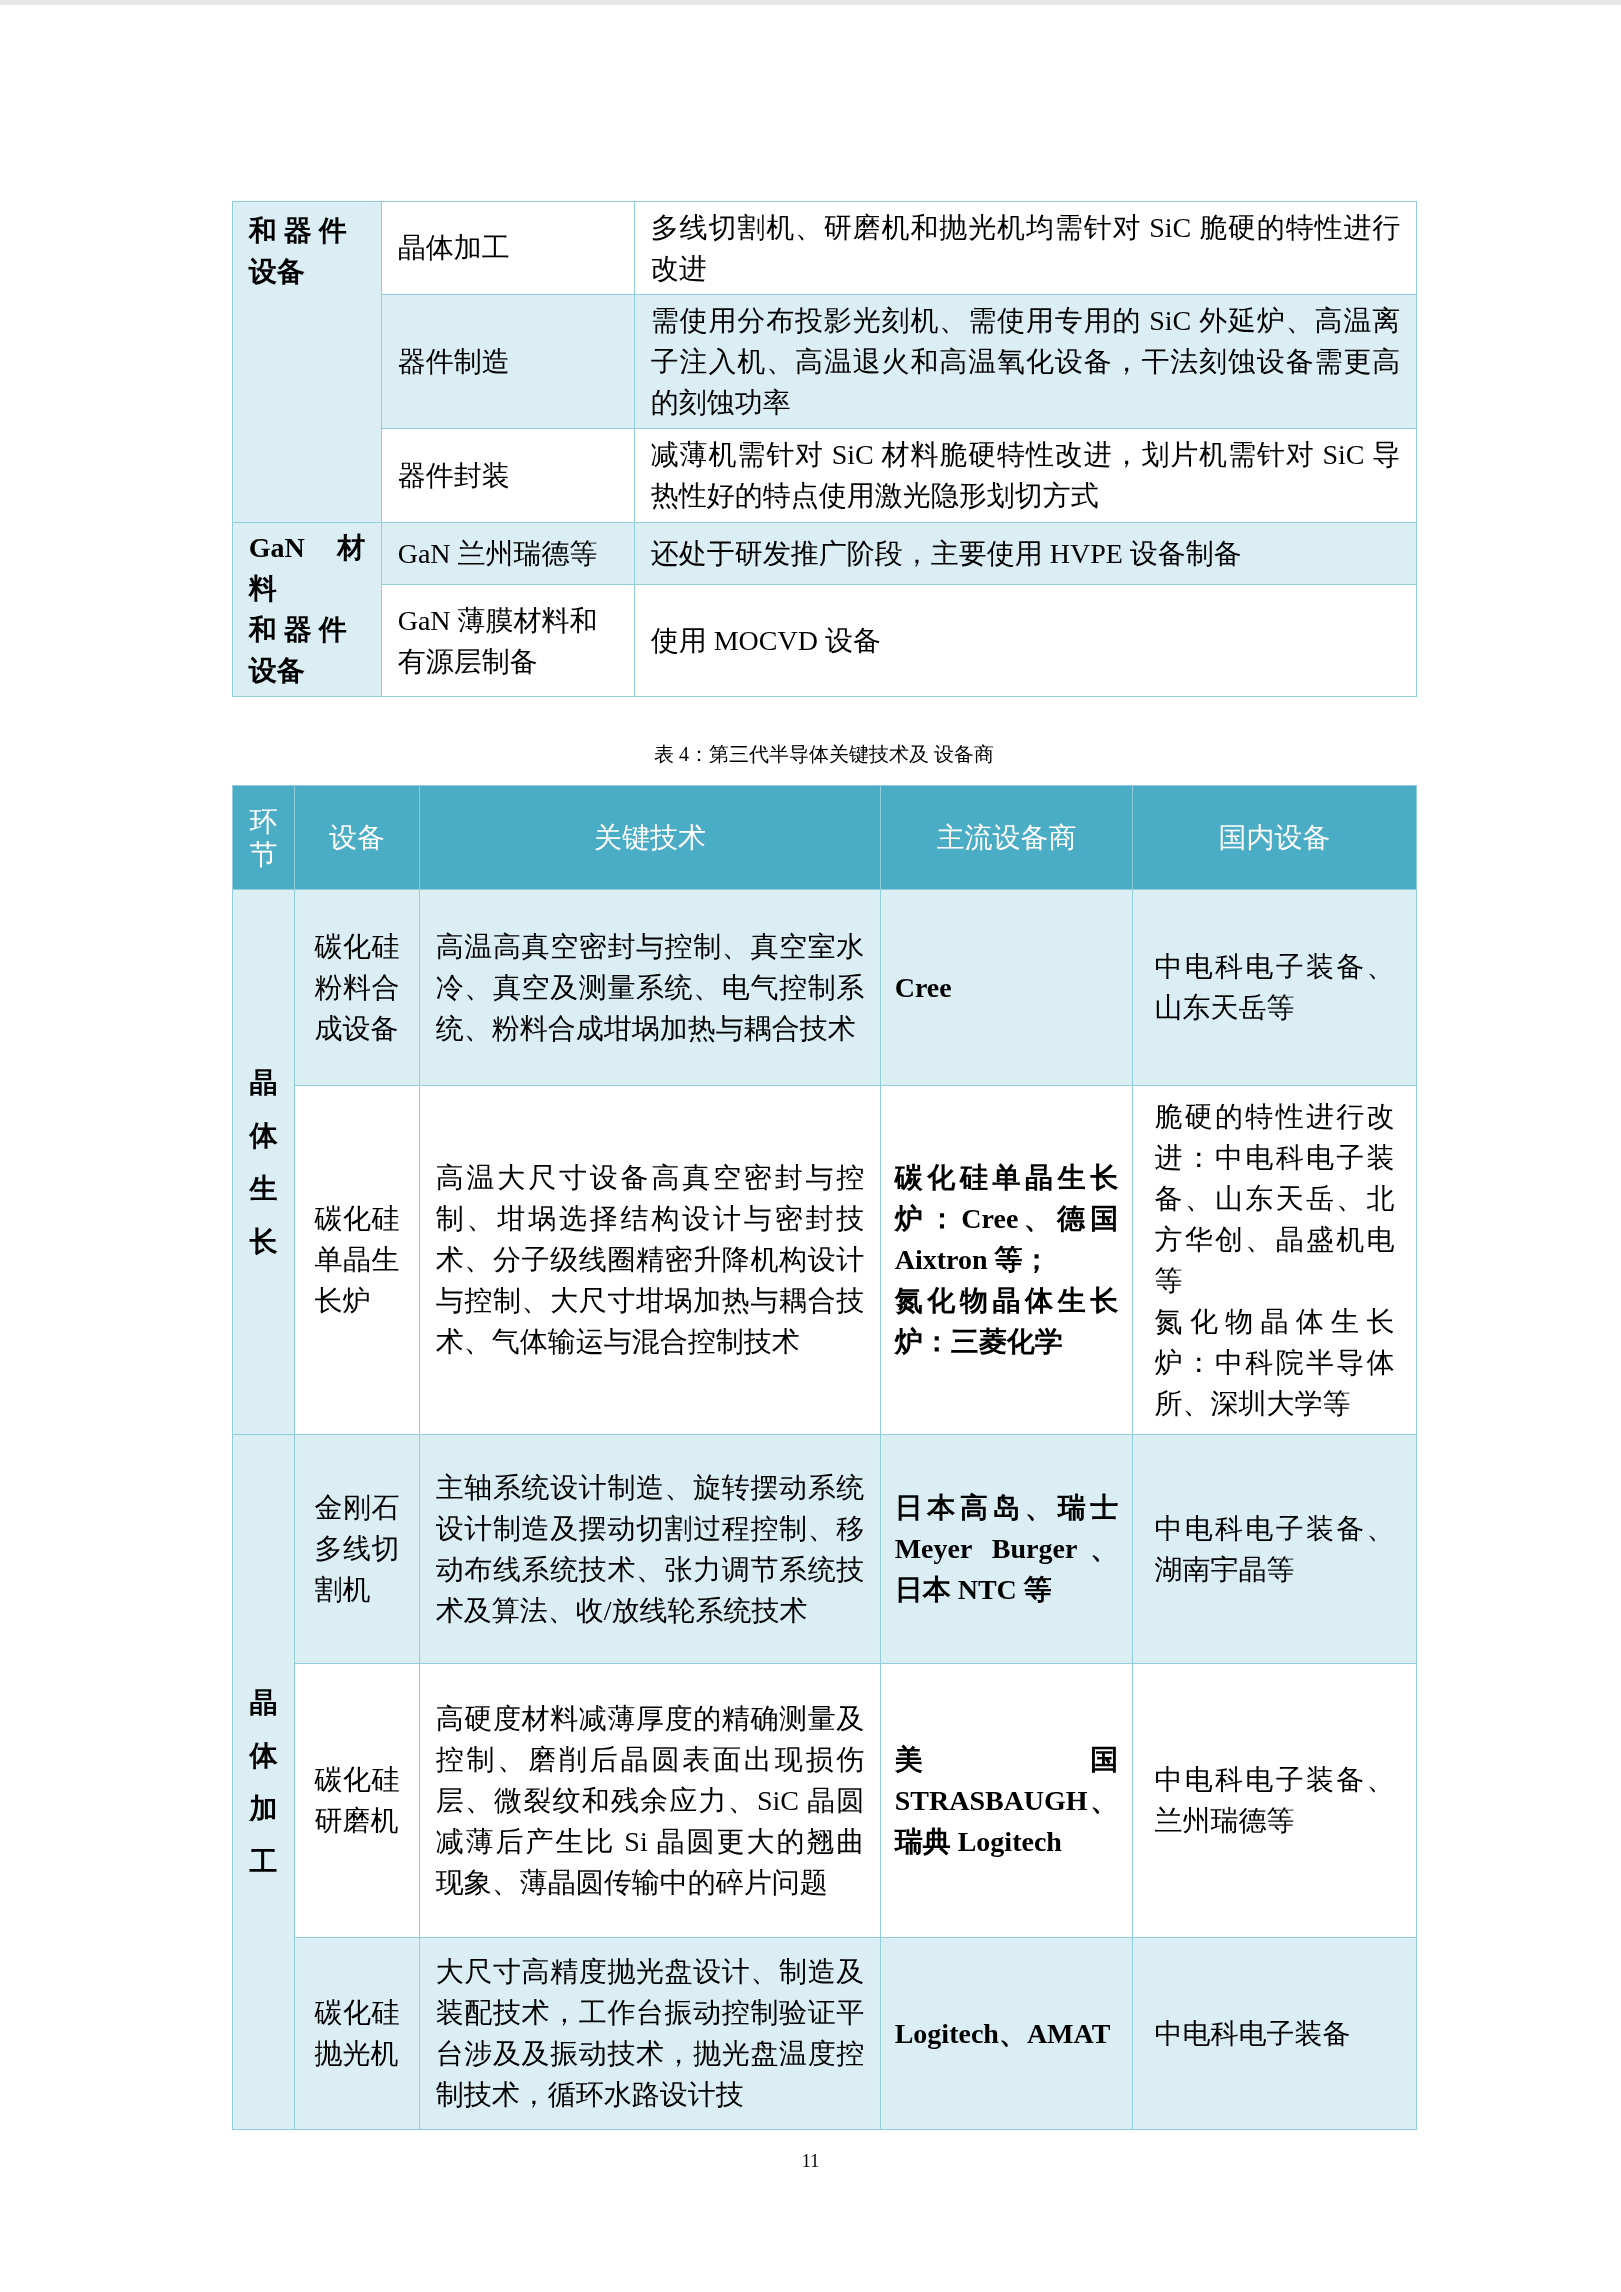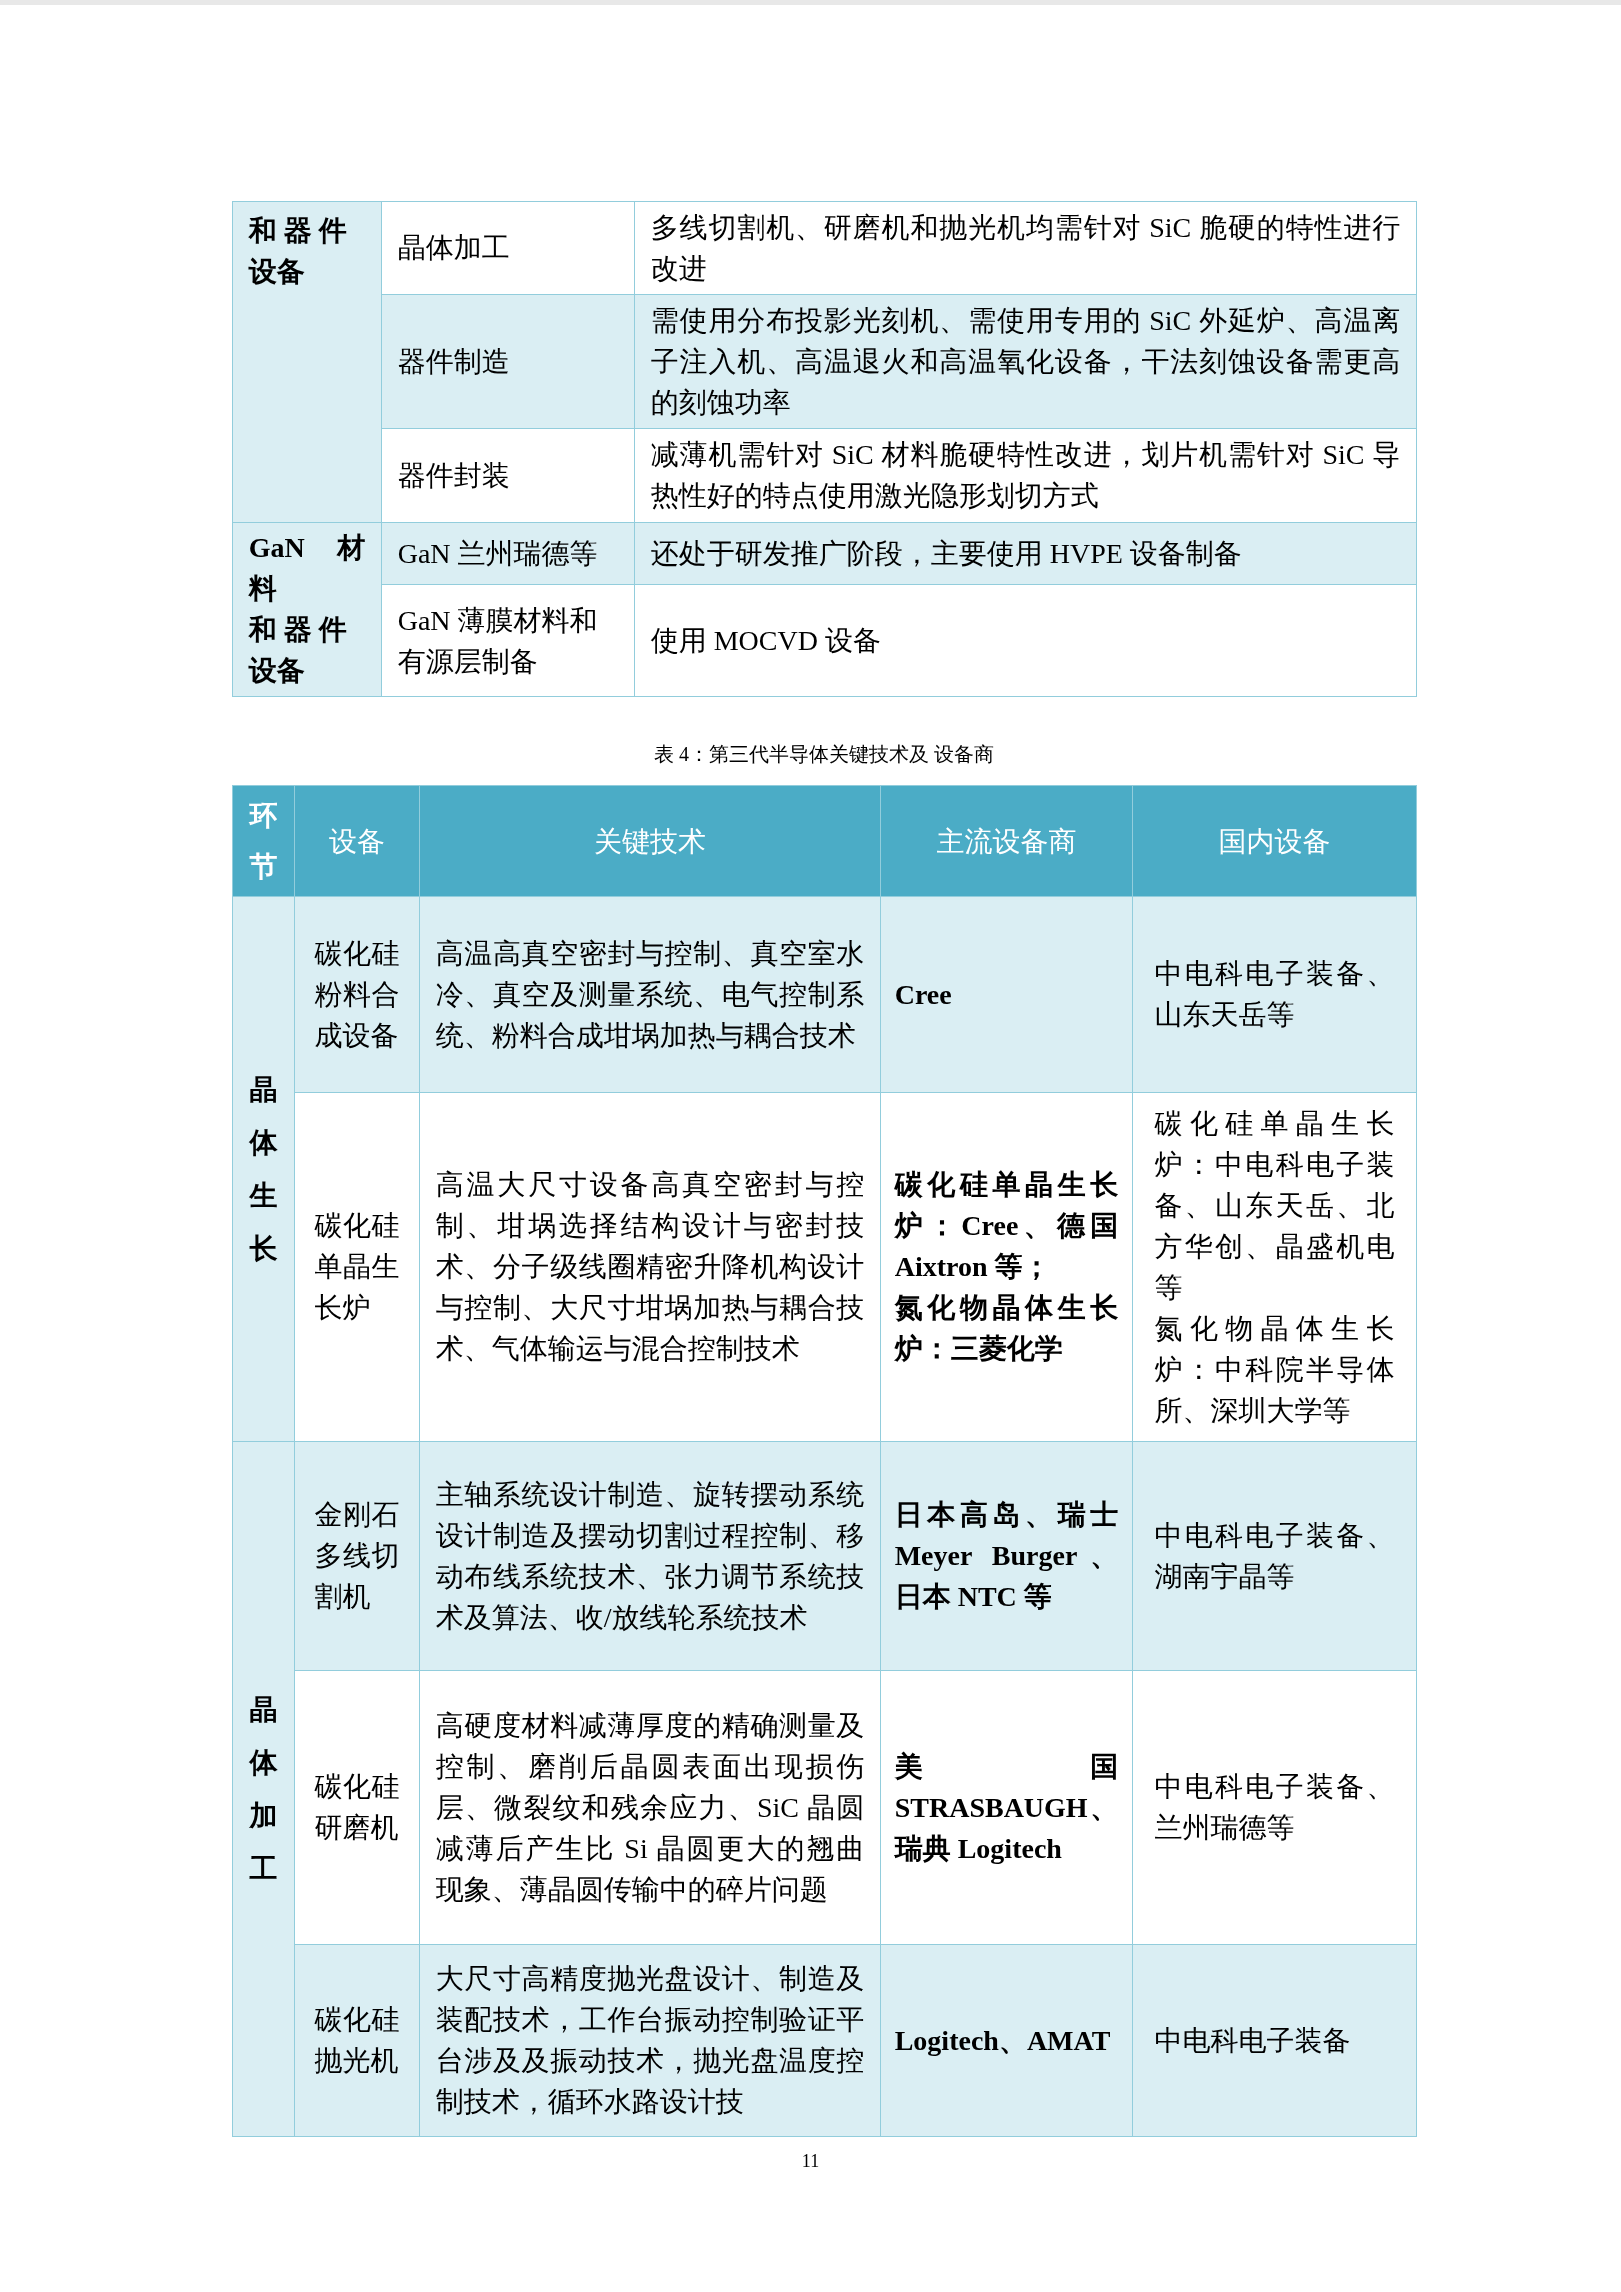--- a/index.html
+++ b/index.html
@@ -52,21 +52,21 @@
   }
   .t2 .col-stage  { width:62px;  }
   .t2 .col-device { width:125px; }
   .t2 .col-tech   { width:461px; }
   .t2 .col-vend   { width:252px; }
   .t2 .col-dom    { width:284px; }
 
   .t2 td.stage-cell { background:#DAEEF3; font-weight:bold; padding:3.9px 2px; }
   .stacked { width:1.15em; margin:0 auto; word-break:break-all; text-align:center; display:block; }
   .t2 td.stage-cell .stacked { line-height:53px; }
-  .t2 th .stacked { line-height:51px;font-weight:bold; }
+  .t2 th .stacked { line-height:33px; }
 
   .t2 td.device-cell { padding:7.8px 19.6px; text-align:justify; text-justify:inter-character; }
   .t2 td.tech-cell   { padding:9.8px 15.7px; text-align:justify; text-justify:inter-character; }
   .t2 td.vend-cell   { padding:9.8px 13.7px; text-align:justify; text-justify:inter-character;font-weight:bold; }
   .t2 td.dom-cell    { padding:9.8px 21.6px; text-align:justify; text-justify:inter-character; }
 
   .t2 tr.r1 { height:196px; }
   .t2 tr.r2 { height:349px; }
   .t2 tr.r3 { height:229px; }
   .t2 tr.r4 { height:274px; }
@@ -141,21 +141,21 @@
         <td class="device-cell band">碳化硅粉料合成设备</td>
         <td class="tech-cell band">高温高真空密封与控制、真空室水冷、真空及测量系统、电气控制系统、粉料合成坩埚加热与耦合技术</td>
         <td class="vend-cell band">Cree</td>
         <td class="dom-cell band">中电科电子装备、山东天岳等</td>
       </tr>
       <tr class="r2">
         <td class="device-cell">碳化硅单晶生长炉</td>
         <td class="tech-cell">高温大尺寸设备高真空密封与控制、坩埚选择结构设计与密封技术、分子级线圈精密升降机构设计与控制、大尺寸坩埚加热与耦合技术、气体输运与混合控制技术</td>
         <td class="vend-cell">碳化硅单晶生长炉：Cree、德国 Aixtron 等；
 氮化物晶体生长炉：三菱化学</td>
-        <td class="dom-cell">碳化硅单晶生长炉：中电科电子装备、山东天岳、北方华创、晶盛机电等
+        <td class="dom-cell">脆硬的特性进行改进：中电科电子装备、山东天岳、北方华创、晶盛机电等
 氮化物晶体生长炉：中科院半导体所、深圳大学等</td>
       </tr>
       <tr class="r3">
         <td class="stage-cell" rowspan="3"><span class="stacked">晶体加工</span></td>
         <td class="device-cell band">金刚石多线切割机</td>
         <td class="tech-cell band">主轴系统设计制造、旋转摆动系统设计制造及摆动切割过程控制、移动布线系统技术、张力调节系统技术及算法、收/放线轮系统技术</td>
         <td class="vend-cell band">日本高岛、瑞士 Meyer Burger、日本 NTC 等</td>
         <td class="dom-cell band">中电科电子装备、湖南宇晶等</td>
       </tr>
       <tr class="r4">

